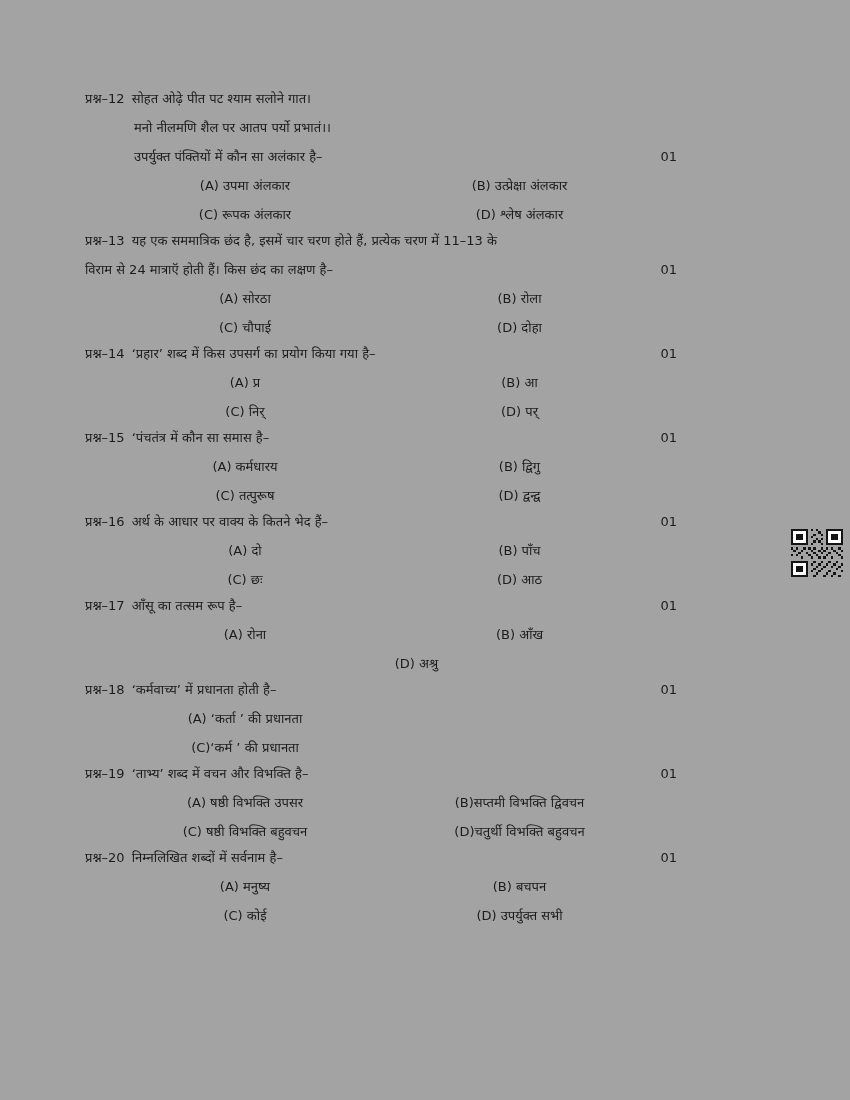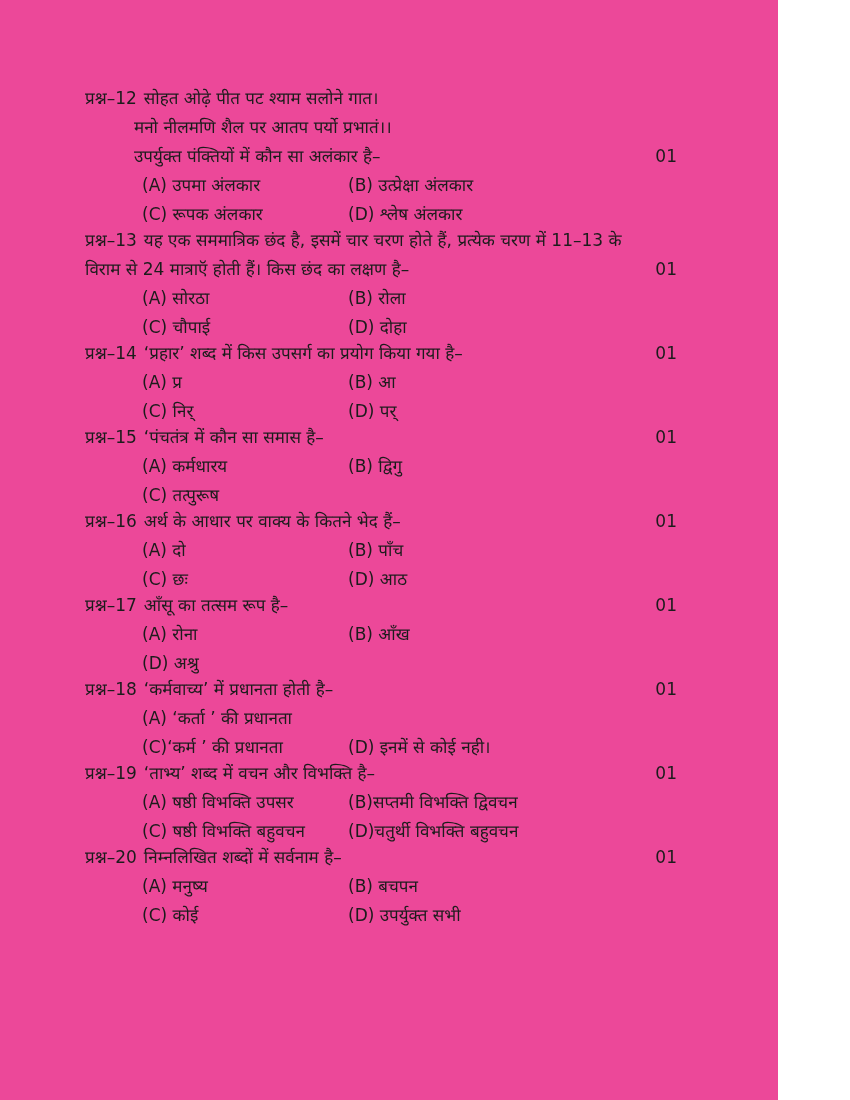--- a/index.html
+++ b/index.html
@@ -1,22 +1,22 @@
 <!DOCTYPE html>
 <html><head>
 <meta charset="utf-8">
 <style>
   html, body { margin: 0; padding: 0; background: #ffffff; }
   .page {
     position: relative;
-    width: 778px;
+    width: 850px;
     height: 1100px;
-    background: #ec4899;
+    background: #a3a3a3;
     font-family: "DejaVu Sans", sans-serif;
-    font-size: 17px;
+    font-size: 13px;
     color: #1c1c1c;
     overflow: hidden;
   }
   .content {
     position: absolute;
     left: 85px;
     top: 84px;
     width: 606px;
   }
   .question { margin-bottom: -3px; }
@@ -31,20 +31,21 @@
     position: absolute;
     right: 14px;
     top: 0;
     line-height: 29px;
     margin-left: 40px;
   }
   .optrow {
     display: flex;
     padding-left: 57px;
     line-height: 29px;
+    text-align: center;
   }
   .optrow .c1 { width: 206px; white-space: nowrap; flex-shrink: 0; }
   .optrow .c2 { flex: 1; white-space: nowrap; }
   .qr {
     position: absolute;
     left: 791px;
     top: 529px;
     width: 52px;
     height: 48px;
   }
@@ -113,20 +114,21 @@
       <div class="qline">
         <span class="qnum">प्रश्न–15</span><span>‘पंचतंत्र में कौन सा समास है–</span>
         <span class="marks">01</span>
       </div>
       <div class="optrow">
         <span class="c1">(A) कर्मधारय</span>
         <span class="c2">(B) द्विगु</span>
       </div>
       <div class="optrow">
         <span class="c1">(C) तत्पुरूष</span>
+        <span class="c2">(D) द्वन्द्व</span>
       </div>
     </div>
 
     <div class="question">
       <div class="qline">
         <span class="qnum">प्रश्न–16</span><span>अर्थ के आधार पर वाक्य के कितने भेद हैं–</span>
         <span class="marks">01</span>
       </div>
       <div class="optrow">
         <span class="c1">(A) दो</span>
@@ -155,21 +157,20 @@
     <div class="question">
       <div class="qline">
         <span class="qnum">प्रश्न–18</span><span>‘कर्मवाच्य’ में प्रधानता होती है–</span>
         <span class="marks">01</span>
       </div>
       <div class="optrow">
         <span class="c1">(A) ‘कर्ता ’ की प्रधानता</span>
       </div>
       <div class="optrow">
         <span class="c1">(C)‘कर्म ’ की प्रधानता</span>
-        <span class="c2">(D) इनमें से कोई नही।</span>
       </div>
     </div>
 
     <div class="question">
       <div class="qline">
         <span class="qnum">प्रश्न–19</span><span>‘ताभ्य’ शब्द में वचन और विभक्ति है–</span>
         <span class="marks">01</span>
       </div>
       <div class="optrow">
         <span class="c1">(A) षष्ठी विभक्ति उपसर</span>

